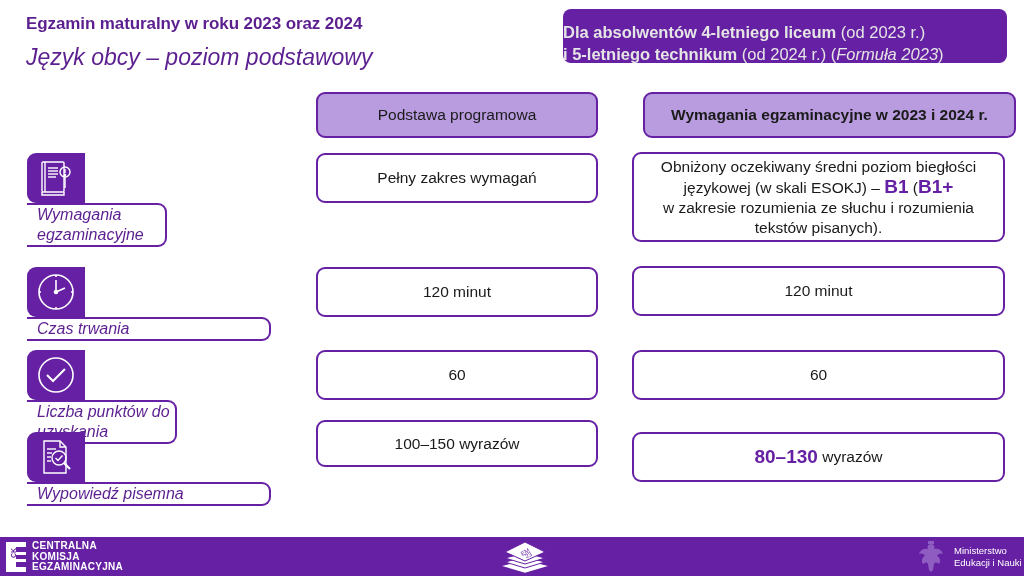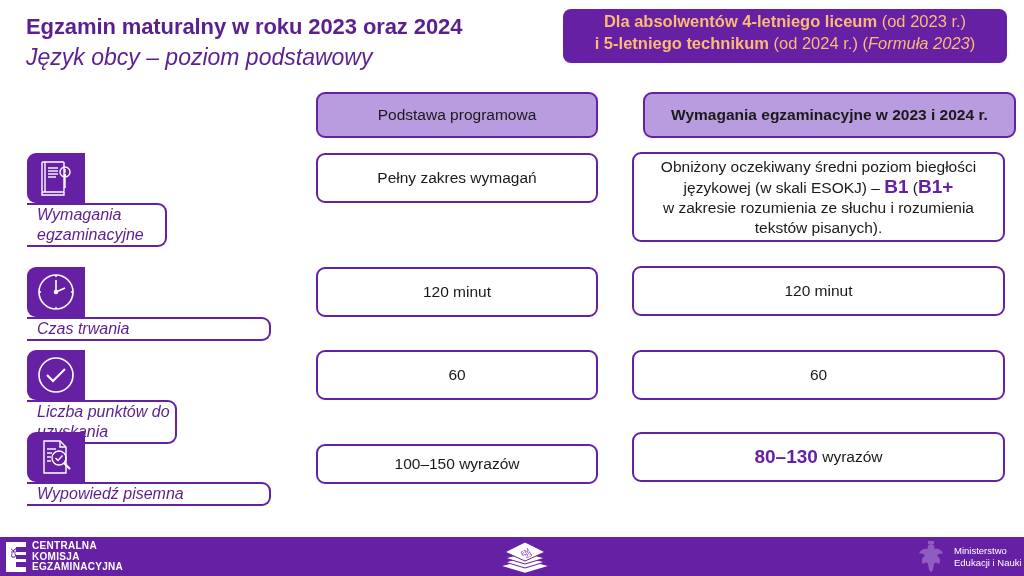--- a/index.html
+++ b/index.html
@@ -1,22 +1,22 @@
 <!DOCTYPE html>
 <html><head>
 <meta charset="utf-8">
 <style>
   * { box-sizing: border-box; margin: 0; padding: 0; }
   html, body { width: 1024px; height: 576px; overflow: hidden; background: #ffffff; }
   body { position: relative; font-family: "Liberation Sans", sans-serif; color: #1a1a1a; }
 
-  .title { position: absolute; left: 26px; top: 14px; font-size: 22px; font-weight: bold; color: #5b1f8f; letter-spacing: -0.1px; }
+  .title { position: absolute; left: 26px; top: 14px; font-size: 17px; font-weight: bold; color: #5b1f8f; letter-spacing: -0.1px; }
   .subtitle { position: absolute; left: 26px; top: 44px; font-size: 23px; font-style: italic; color: #5b1f8f; }
 
-  .audience-box { position: absolute; left: 563px; top: 9px; width: 444px; height: 54px; background: #6620a3; border-radius: 8px; color: #fdba74; text-align: center; font-size: 16.5px; line-height: 22px; padding-top: 1px; }
+  .audience-box { position: absolute; left: 563px; top: 9px; width: 444px; height: 54px; background: #6620a3; border-radius: 8px; color: #e5e5e5; font-size: 16.5px; line-height: 22px; padding-top: 12px; }
   .audience-box b { font-weight: bold; }
   .audience-box i { font-style: italic; }
 
   .col-head { position: absolute; top: 92px; height: 46px; background: #b99bdf; border: 2.5px solid #6620a3; border-radius: 9px; display: flex; align-items: center; justify-content: center; font-size: 15.5px; color: #1a1a1a; }
   .col-head.c1 { left: 316px; width: 282px; }
   .col-head.c2 { left: 643px; width: 373px; font-weight: bold; }
 
   .cell { position: absolute; background: #fff; border: 2.5px solid #6620a3; border-radius: 9px; display: flex; align-items: center; justify-content: center; text-align: center; font-size: 15.5px; color: #1a1a1a; }
   .cell.c1 { left: 316px; width: 282px; text-align: center; }
   .cell.c2 { left: 632px; width: 373px; }
@@ -115,21 +115,21 @@
       <line x1="11" y1="16" x2="16" y2="16"></line>
       <line x1="11" y1="20" x2="15" y2="20"></line>
       <line x1="11" y1="24" x2="15" y2="24"></line>
       <circle cx="23" cy="21" r="7"></circle>
       <path d="M19.5 21 L22 23.5 L26.5 18.5"></path>
       <line x1="28" y1="26" x2="34" y2="32" stroke-width="2.2"></line>
     </svg>
   </div>
   <div class="row-text">Wypowiedź pisemna</div>
 </div>
-<div class="cell c1" style="top:444px;height:40px;">100–150 wyrazów</div>
+<div class="cell c1" style="top:420px;height:47px;">100–150 wyrazów</div>
 <div class="cell c2" style="top:432px;height:50px;">
   <span class="accent big">80–130</span>
     <span style="white-space:pre;"> wyrazów</span>
 </div>
 
 <div class="footer">
   <div class="cke-logo">
     <div class="cke-mark">
       <svg width="20" height="30" viewBox="0 0 20 30">
         <rect width="20" height="30" fill="#fff"></rect>

